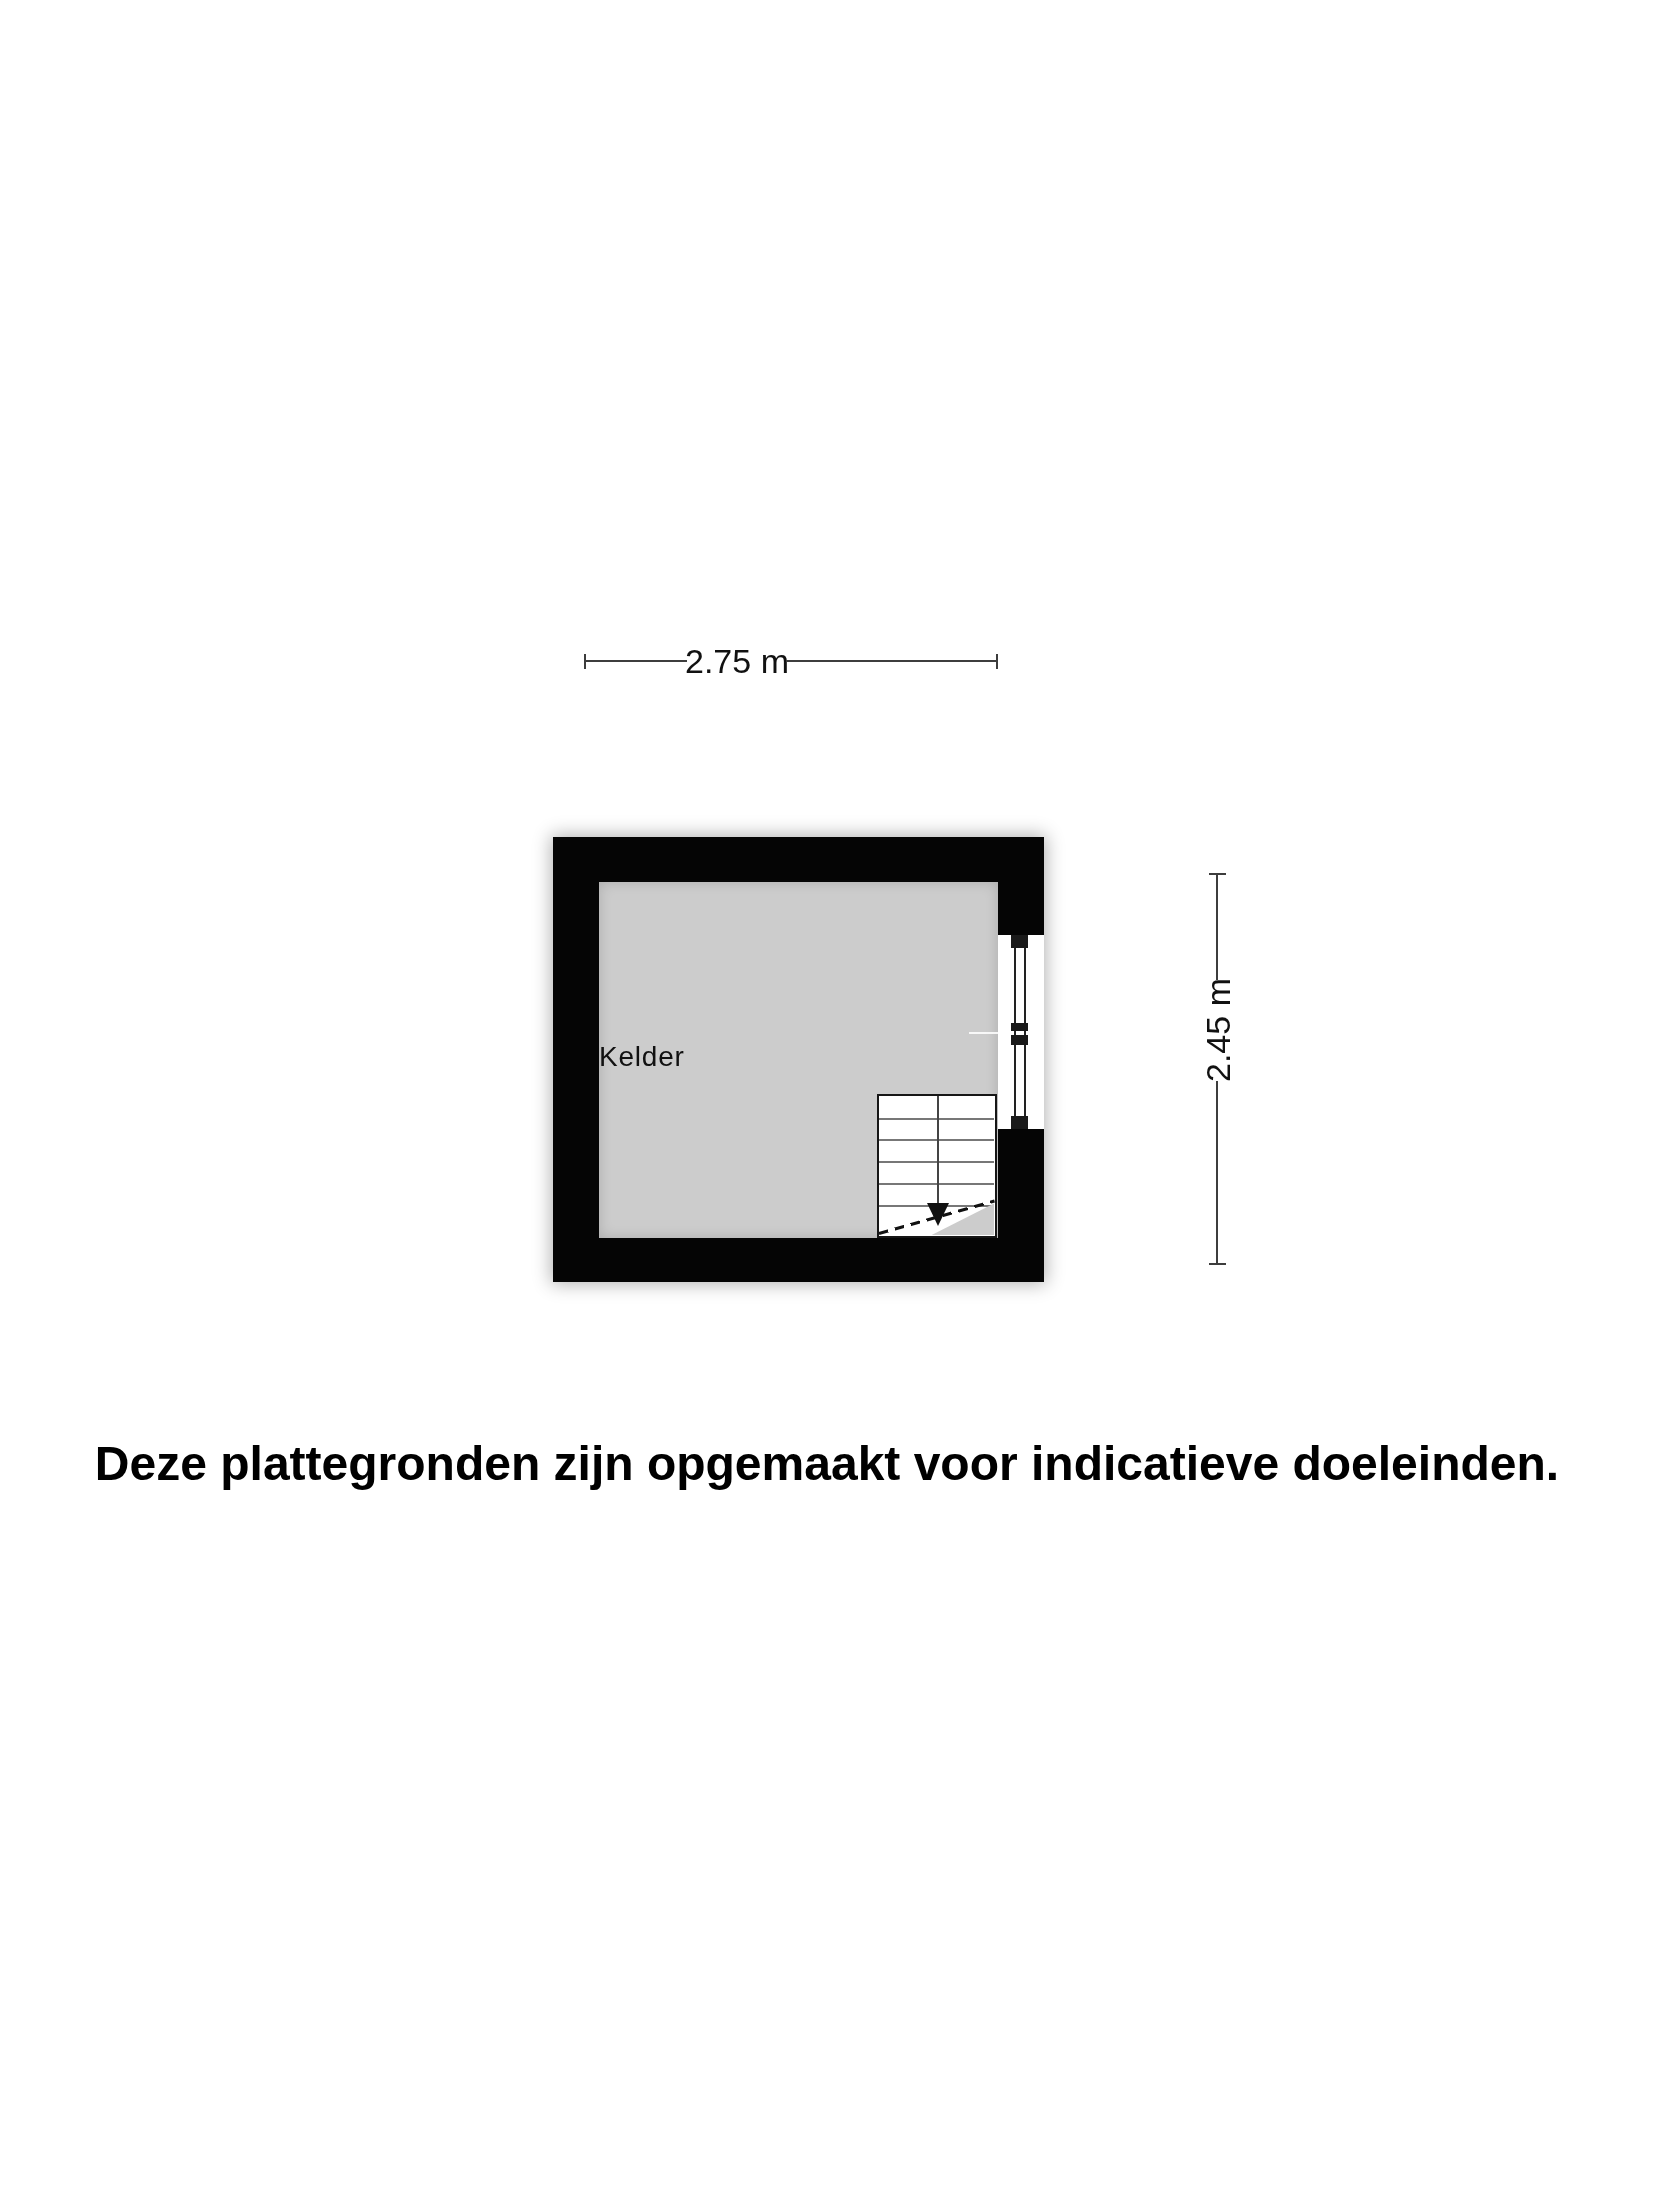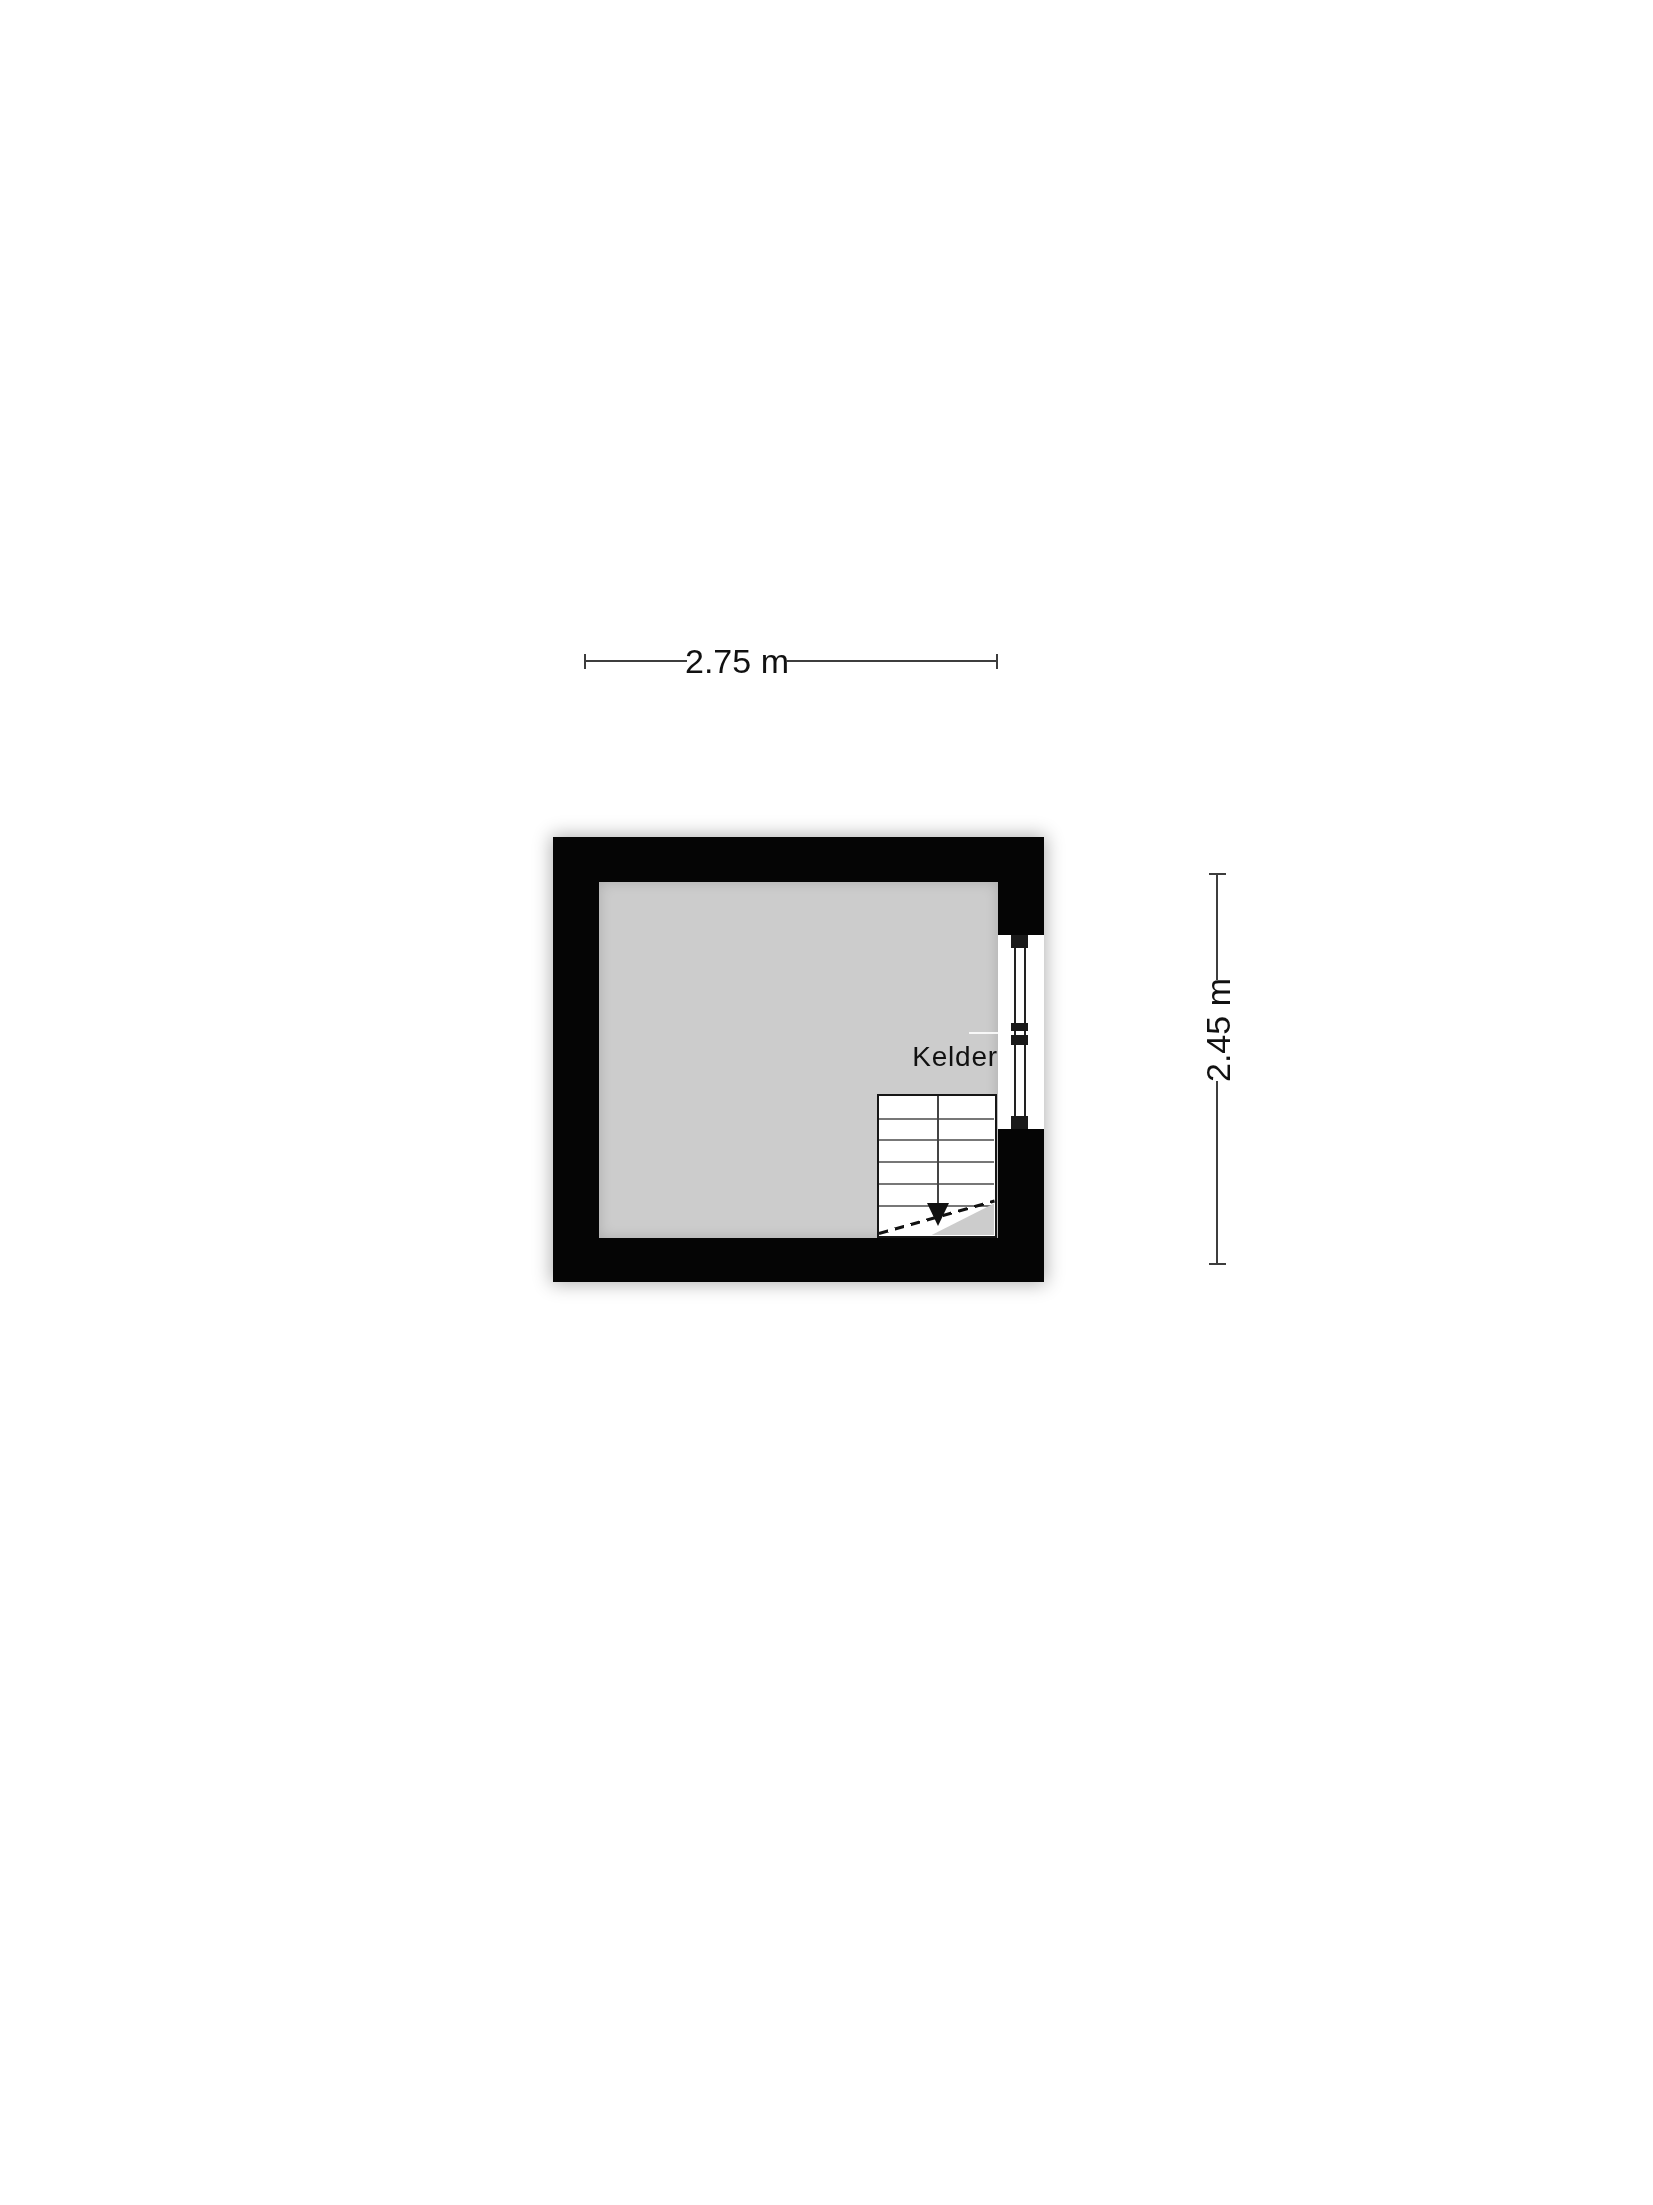--- a/index.html
+++ b/index.html
@@ -43,21 +43,21 @@
     position: absolute;
     left: 46px; top: 45px;
     width: 399px; height: 356px;
     background: var(--floor, #cccccc);
     box-shadow: inset 0 0 12.6px rgba(0,0,0,0.16);
   }
   #room-label {
     position: absolute;
     left: 46px; top: 202px;
     width: 399px;
-    text-align: right;
+    text-align: left;
     font-size: 28px;
     line-height: 35px;
     letter-spacing: 0.8px;
     color: var(--text, #111111);
   }
 
   
   #window {
     position: absolute;
     left: 445px; top: 98px;
@@ -173,16 +173,17 @@
 
   <div>
     <div class="dim-tick" style="left:1209px; top:873px; width:16.5px; height:2.4px;"></div>
     <div class="dim-seg" style="left:1216px; top:875px; width:2.4px; height:105px;"></div>
     <div class="dim-label vertical" style="left:1151px; top:1012px; width:134px; height:36px;">2.45 m</div>
     <div class="dim-seg" style="left:1216px; top:1081px; width:2.4px; height:183px;"></div>
     <div class="dim-tick" style="left:1209px; top:1263px; width:16.5px; height:2.4px;"></div>
   </div>
 
   <div id="disclaimer">
+    <div>Deze plattegronden zijn opgemaakt voor indicatieve doeleinden.</div>
   </div>
 
 </div>
 
 
 </body></html>

